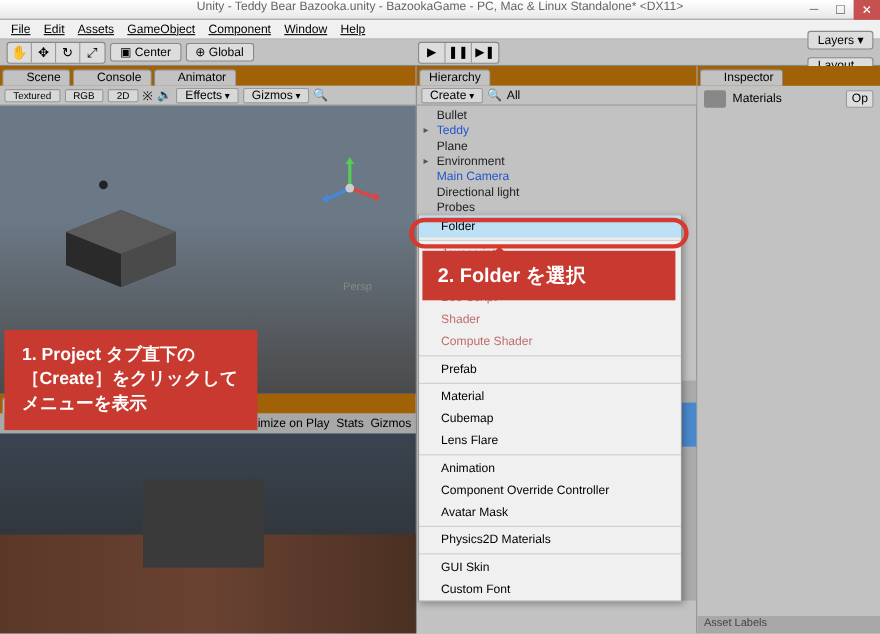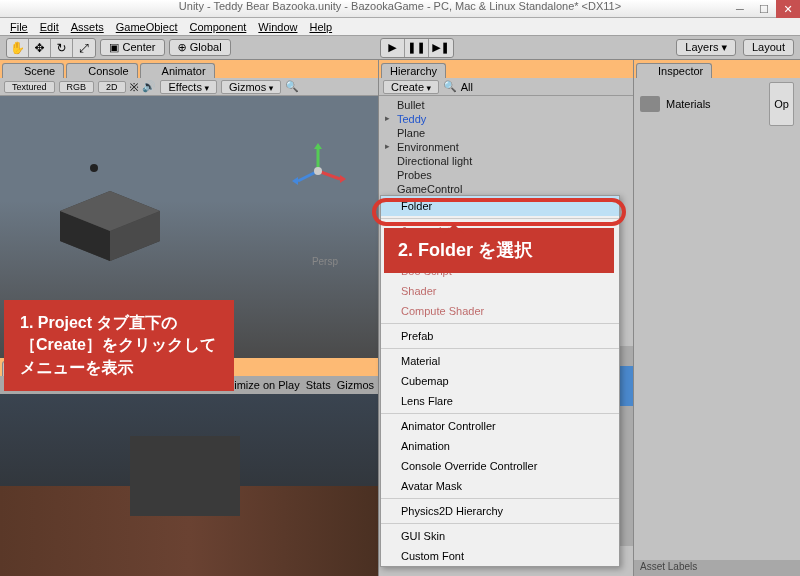--- a/index.html
+++ b/index.html
@@ -11,26 +11,26 @@
 .menubar { height: 18px; background: #f0f0f0; display: flex; align-items: center; padding: 0 4px; border-bottom: 1px solid #a0a0a0; }
 .menubar span { padding: 0 6px; cursor: default; text-decoration: underline; }
 .toolbar { height: 24px; background: #c2c2c2; display: flex; align-items: center; padding: 2px 6px; gap: 4px; border-bottom: 1px solid #888; }
 .tool-group { display: flex; border: 1px solid #888; border-radius: 3px; background: #ddd; }
 .tool-btn { width: 22px; height: 18px; display: flex; align-items: center; justify-content: center; border-right: 1px solid #999; font-size: 12px; }
 .tool-btn:last-child { border-right: none; }
 .tool-label { padding: 1px 8px; border: 1px solid #888; border-radius: 3px; background: #ddd; }
 .play-controls { display: flex; margin: 0 auto; border: 1px solid #888; border-radius: 3px; background: #ddd; position: absolute; left: 380px; }
 .play-controls div { width: 24px; height: 18px; display: flex; align-items: center; justify-content: center; border-right: 1px solid #999; }
 .play-controls div:last-child { border-right: none; }
-.right-tools { margin-left: auto; display: flex; gap: 7px; }
+.right-tools { margin-left: auto; display: flex; gap: 7px; flex-direction: column; }
 .main-area { display: flex; height: 516px; }
 .left-col { width: 378px; display: flex; flex-direction: column; }
 .mid-col { width: 256px; background: #c2c2c2; border-left: 1px solid #888; border-right: 1px solid #888; }
 .right-col { flex: 1; background: #c2c2c2; }
-.panel-tabs { height: 18px; background: #fdba74; display: flex; align-items: flex-end; padding: 0 2px; }
+.panel-tabs { height: 18px; background: #a16207; display: flex; align-items: flex-end; padding: 0 2px; }
 .tab { background: #c2c2c2; padding: 1px 8px; border: 1px solid #888; border-bottom: none; border-radius: 3px 3px 0 0; margin-right: 2px; font-size: 10px; display: flex; align-items: center; gap: 3px; }
 .tab-icon { width: 10px; height: 10px; display: inline-block; }
 .panel-toolbar { height: 18px; background: #c2c2c2; display: flex; align-items: center; padding: 0 4px; gap: 4px; font-size: 10px; border-bottom: 1px solid #999; }
 .panel-toolbar .item { padding: 0 7px; border: 1px solid #999; border-radius: 2px; background: #d8d8d8; font-size: 9px; }
 .scene-view { flex: 1; background: linear-gradient(#6b7885 40%, #4a4a4a); position: relative; }
 .cube-shape { position: absolute; left: 60px; top: 95px; width: 100px; height: 70px; }
 .gizmo { position: absolute; right: 30px; top: 45px; width: 60px; height: 60px; }
 .persp-label { position: absolute; right: 40px; top: 115px; color: #888; font-size: 10px; margin-top: 45px; }
 .game-toolbar { height: 18px; background: #a8a8a8; display: flex; align-items: center; padding: 0 4px; font-size: 9px; gap: 6px; }
 .game-viewport { height: 182px; background: linear-gradient(#3a4450, #2a2a2a); position: relative; overflow: hidden; }
@@ -173,20 +173,21 @@
     <div class="panel-toolbar">
       <span class="item"><span>Create</span> ▾</span>
       <span>🔍</span>
         <span>All</span>
     </div>
     <div class="hierarchy-list">
       <div class="h-item">Bullet</div>
       <div class="h-item expand blue">Teddy</div>
       <div class="h-item">Plane</div>
       <div class="h-item expand">Environment</div>
+      <div class="h-item blue">Main Camera</div>
       <div class="h-item">Directional light</div>
       <div class="h-item">Probes</div>
       <div class="h-item">GameControl</div>
       <div class="h-item expanded blue">pronamachan</div>
       <div class="h-item indent1 expand blue">root0_Arm</div>
     </div>
     <div style="position:absolute;bottom:30px;width:254px;left:379px;height:200px">
       <div style="position:absolute;right:0;top:0;width:14px;height:100%;background:#aaa">
         <div style="position:absolute;top:20px;width:14px;height:40px;background:#4a88cc"></div>
       </div>
@@ -196,47 +197,46 @@
   <div class="right-col" style="position:relative">
     <div class="panel-tabs">
       <div class="tab">
           <span class="tab-icon"></span>
           <span>Inspector</span>
         </div>
     </div>
     <div class="inspector-row">
       <div class="folder-icon"></div>
       <span>Materials</span>
-      <span style="margin-left:auto;border:1px solid #999;padding:15px 4px;background:#ddd;border-radius:2px">Op</span>
+      <span style="margin-left:auto;border:1px solid #999;padding:1px 4px;background:#ddd;border-radius:2px">Op</span>
     </div>
     <div class="asset-labels">Asset Labels</div>
   </div>
 </div>
 
 <div class="context-menu">
   <div class="menu-item highlighted">Folder</div>
   <div class="menu-sep"></div>
   <div class="menu-item cut">Javascript</div>
   <div class="menu-item cut">C# Script</div>
   <div class="menu-item cut">Boo Script</div>
   <div class="menu-item cut">Shader</div>
   <div class="menu-item cut">Compute Shader</div>
   <div class="menu-sep"></div>
   <div class="menu-item">Prefab</div>
   <div class="menu-sep"></div>
   <div class="menu-item">Material</div>
   <div class="menu-item">Cubemap</div>
   <div class="menu-item">Lens Flare</div>
   <div class="menu-sep"></div>
-  <div class="menu-item">Animator Controller</div>
   <div class="menu-item">Animation</div>
-  <div class="menu-item">Console Override Controller</div>
+  <div class="menu-item">Component Override Controller</div>
   <div class="menu-item">Avatar Mask</div>
   <div class="menu-sep"></div>
-  <div class="menu-item">Physics2D Hierarchy</div>
+  <div class="menu-item">Physics2D Materials</div>
   <div class="menu-sep"></div>
   <div class="menu-item">GUI Skin</div>
   <div class="menu-item">Custom Font</div>
 </div>
 
 <div class="red-circle"></div>
 
 <div class="callout callout-1">1. Project タブ直下の［Create］をクリックしてメニューを表示</div>
 <div class="callout callout-2">2. Folder を選択</div>
 

